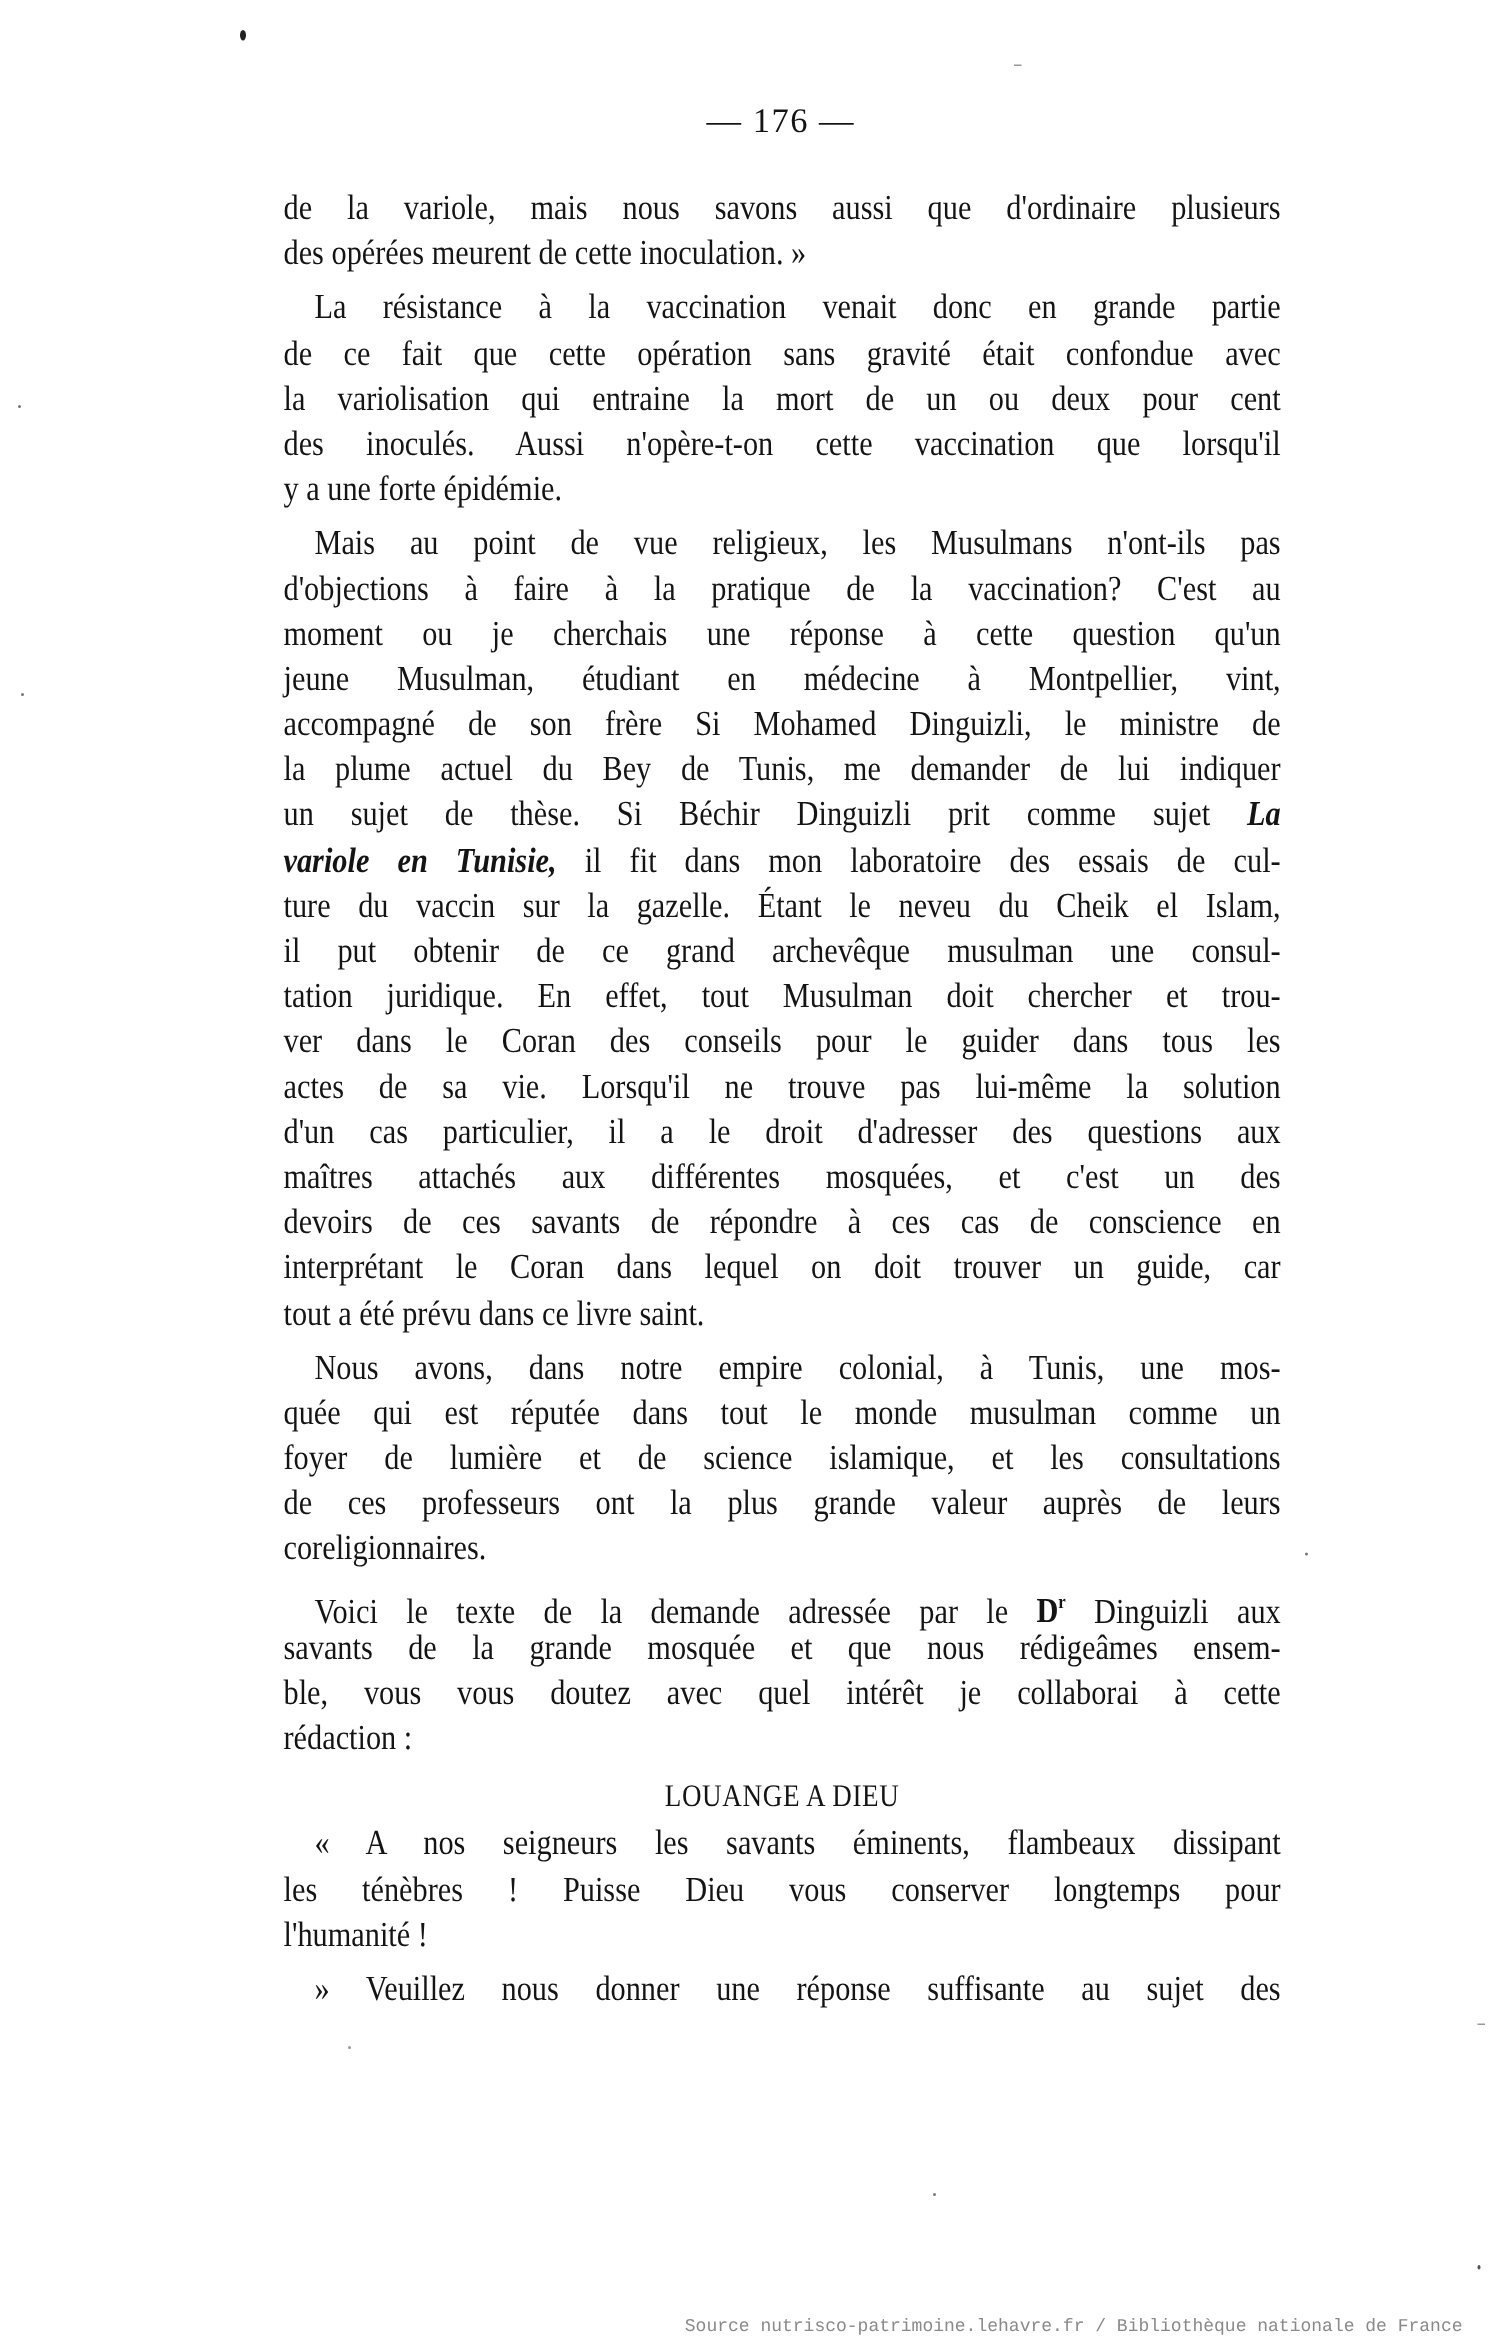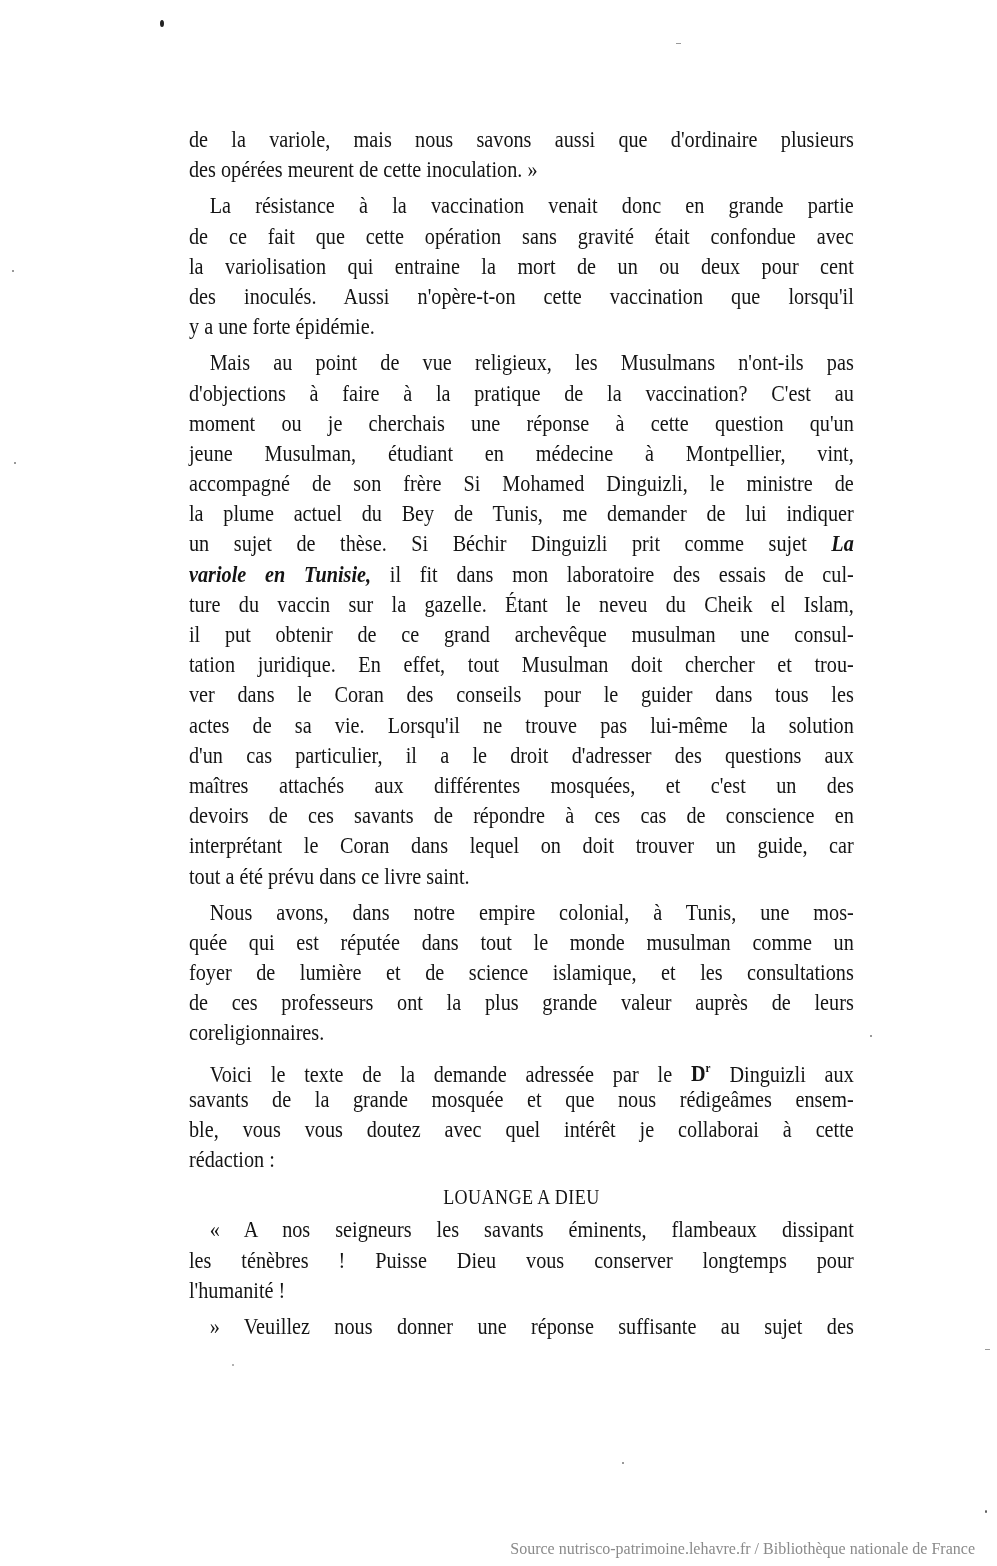--- a/index.html
+++ b/index.html
@@ -67,22 +67,22 @@
       text-align-last: center;
       font-size: 21px;
       letter-spacing: 0.5px;
       height: 34px;
       line-height: 34px;
     }
     .source-credit {
       position: absolute;
       right: 22px;
       bottom: 8px;
-      font-family: Liberation Serif, serif;
-      font-size: 16px;
+      font-family: Liberation Mono, monospace;
+      font-size: 12px;
       color: #8a8a8a;
       white-space: nowrap;
       margin-left: 36px;
     }
     .speck {
       position: absolute;
       background: #222;
       border-radius: 50%;
     }
   </style>
@@ -94,20 +94,21 @@
   <span class="speck" style="left:160px;top:20px;width:4px;height:7px;"></span>
   <span class="speck" style="left:676px;top:43px;width:5px;height:1px;border-radius:0;background:#999;"></span>
   <span class="speck" style="left:12px;top:270px;width:2px;height:2px;background:#777;"></span>
   <span class="speck" style="left:14px;top:462px;width:2px;height:2px;background:#777;"></span>
   <span class="speck" style="left:870px;top:1035px;width:2px;height:2px;background:#777;"></span>
   <span class="speck" style="left:232px;top:1364px;width:2px;height:2px;background:#999;"></span>
   <span class="speck" style="left:622px;top:1462px;width:2px;height:2px;background:#777;"></span>
   <span class="speck" style="left:985px;top:1349px;width:5px;height:1px;border-radius:0;background:#999;"></span>
   <span class="speck" style="left:985px;top:1510px;width:2px;height:3px;background:#555;"></span>
 
+  <div class="page-number">— 176 —</div>
 
   <div class="text-block">
 
     <div>
       <span class="line">de la variole, mais nous savons aussi que d'ordinaire plusieurs</span>
       <span class="line last">des opérées meurent de cette inoculation. »</span>
     </div>
     <div class="para-gap"></div>
 
     <div>

